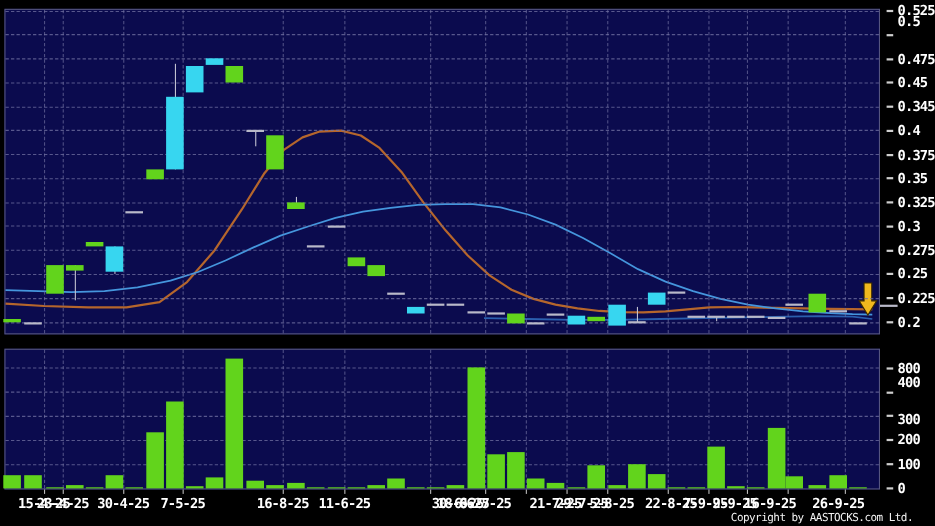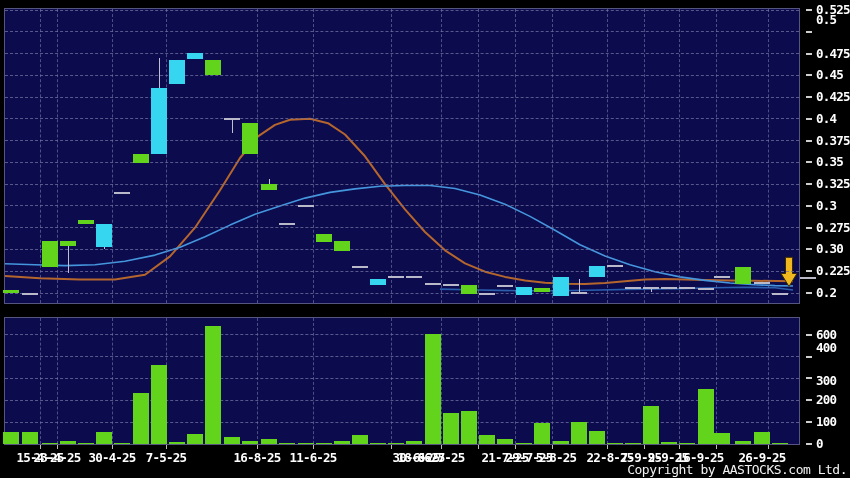--- a/index.html
+++ b/index.html
@@ -9,21 +9,21 @@
   .hgrid{position:absolute;left:5px;width:794px;height:0;border-top:1px dashed #7272a2;opacity:.75;}
   .vgrid{position:absolute;width:0;border-left:1px dashed #7272a2;opacity:.65;}
   .candle-body{position:absolute;}
   .candle-wick{position:absolute;width:1px;background:#c0c0d0;}
   .doji{position:absolute;height:2px;}
   .vol-bar{position:absolute;}
   .axis-label{position:absolute;color:#fff;font-size:12.5px;font-weight:700;letter-spacing:-0.8px;white-space:nowrap;line-height:14px;}
   .axis-tick{position:absolute;height:2px;width:6px;background:#cfcfcf;}
   .date-label{position:absolute;top:450px;color:#fff;font-size:12.5px;font-weight:700;letter-spacing:-0.8px;white-space:nowrap;transform:translateX(-50%);}
   .date-tick{position:absolute;top:445px;width:1px;height:4px;background:#bbb;}
-  #copyright{position:absolute;right:3px;bottom:1px;color:#f2f2f2;font-size:13px;letter-spacing:-0.5px;}
+  #copyright{position:absolute;right:20px;bottom:1px;color:#f2f2f2;font-size:10px;letter-spacing:-0.5px;}
   #overlay{position:absolute;left:0;top:0;}
   .last-price{position:absolute;height:2px;background:#b9b9c9;}
 </style>
 </head>
 <body>
 
 <div id="chart-root">
   <div id="price-panel" class="panel" style="top:8px;height:296px;"></div>
   <div id="volume-panel" class="panel" style="top:317px;height:128px;"></div>
   <svg id="overlay" width="850" height="478">
@@ -180,41 +180,41 @@
     <div class="last-price" style="left: 800px; width: 16px; top: 276.762px;"></div>
     <div class="axis-tick" style="left: 806px; top: 9px;"></div>
     <div class="axis-label" style="left: 816px; top: 3px;">0.525</div>
     <div class="axis-tick" style="left: 806px; top: 30.7692px;"></div>
     <div class="axis-label" style="left: 816px; top: 13px;">0.5</div>
     <div class="axis-tick" style="left: 806px; top: 52.5385px;"></div>
     <div class="axis-label" style="left: 816px; top: 46.5385px;">0.475</div>
     <div class="axis-tick" style="left: 806px; top: 74.3077px;"></div>
     <div class="axis-label" style="left: 816px; top: 68.3077px;">0.45</div>
     <div class="axis-tick" style="left: 806px; top: 96.077px;"></div>
-    <div class="axis-label" style="left: 816px; top: 90.077px;">0.425</div>
+    <div class="axis-label" style="left: 816px; top: 90.077px;">0.345</div>
     <div class="axis-tick" style="left: 806px; top: 117.846px;"></div>
     <div class="axis-label" style="left: 816px; top: 111.846px;">0.4</div>
     <div class="axis-tick" style="left: 806px; top: 139.615px;"></div>
     <div class="axis-label" style="left: 816px; top: 133.615px;">0.375</div>
     <div class="axis-tick" style="left: 806px; top: 161.385px;"></div>
     <div class="axis-label" style="left: 816px; top: 155.385px;">0.35</div>
     <div class="axis-tick" style="left: 806px; top: 183.154px;"></div>
     <div class="axis-label" style="left: 816px; top: 177.154px;">0.325</div>
     <div class="axis-tick" style="left: 806px; top: 204.923px;"></div>
     <div class="axis-label" style="left: 816px; top: 198.923px;">0.3</div>
     <div class="axis-tick" style="left: 806px; top: 226.692px;"></div>
     <div class="axis-label" style="left: 816px; top: 220.692px;">0.275</div>
     <div class="axis-tick" style="left: 806px; top: 248.462px;"></div>
-    <div class="axis-label" style="left: 816px; top: 242.462px;">0.30</div>
+    <div class="axis-label" style="left: 816px; top: 242.462px;">0.25</div>
     <div class="axis-tick" style="left: 806px; top: 270.231px;"></div>
     <div class="axis-label" style="left: 816px; top: 264.231px;">0.225</div>
     <div class="axis-tick" style="left: 806px; top: 292px;"></div>
     <div class="axis-label" style="left: 816px; top: 286px;">0.2</div>
     <div class="axis-tick" style="left: 806px; top: 333.7px;"></div>
-    <div class="axis-label" style="left: 816px; top: 327.7px;">600</div>
+    <div class="axis-label" style="left: 816px; top: 327.7px;">800</div>
     <div class="axis-tick" style="left: 806px; top: 355.56px;"></div>
     <div class="axis-label" style="left: 816px; top: 341px; text-align: center;">400</div>
     <div class="axis-tick" style="left: 806px; top: 377.42px;"></div>
     <div class="axis-label" style="left: 816px; top: 374px; text-align: center;">300</div>
     <div class="axis-tick" style="left: 806px; top: 399.28px;"></div>
     <div class="axis-label" style="left: 816px; top: 393.28px;">200</div>
     <div class="axis-tick" style="left: 806px; top: 421.14px;"></div>
     <div class="axis-label" style="left: 816px; top: 415.14px;">100</div>
     <div class="axis-tick" style="left: 806px; top: 443px;"></div>
     <div class="axis-label" style="left: 816px; top: 437px;">0</div>

